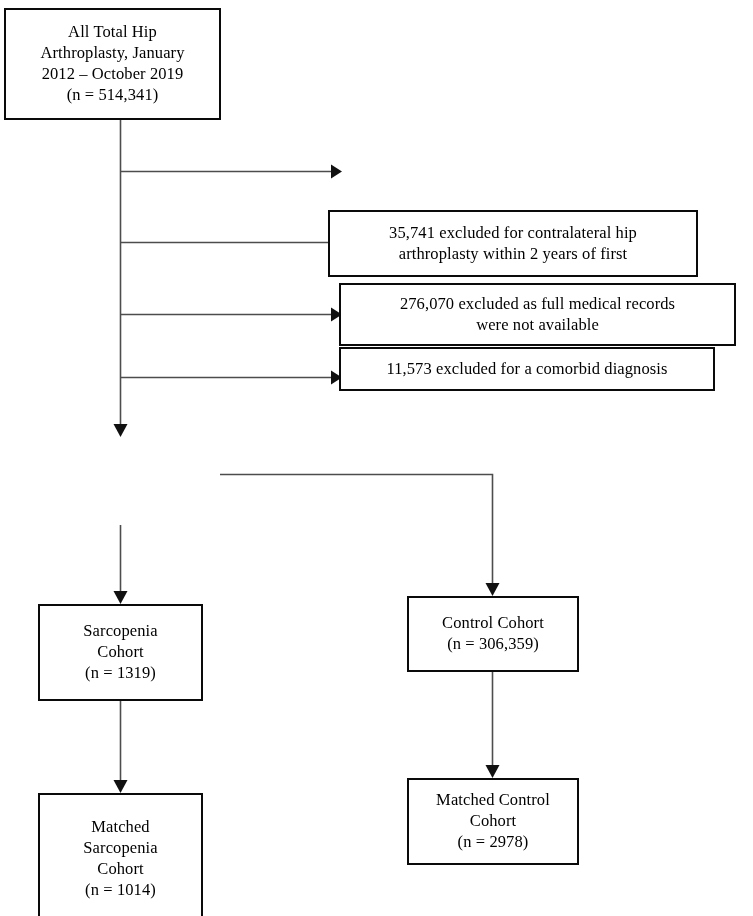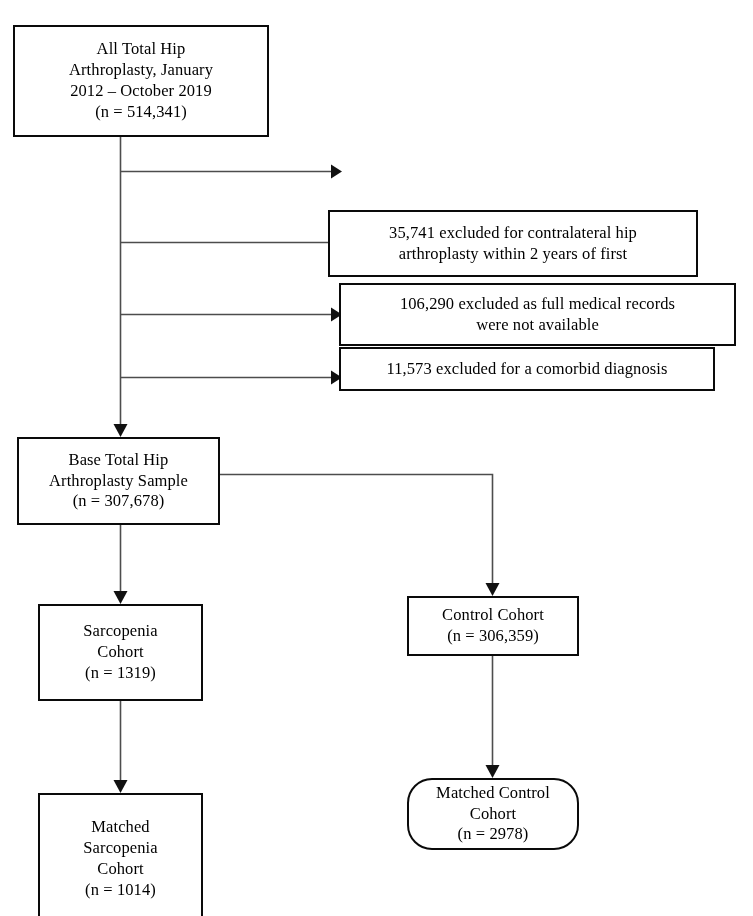--- a/index.html
+++ b/index.html
@@ -83,65 +83,60 @@
     <path class="conn-line" d="M220 474.5 L492.5 474.5 L492.5 583"></path>
     <polygon class="arrow-head" points="485.5,583 499.5,583 492.5,596"></polygon>
 
     <path class="conn-line" d="M120.5 701 L120.5 780"></path>
     <polygon class="arrow-head" points="113.5,780 127.5,780 120.5,793"></polygon>
 
     <path class="conn-line" d="M492.5 656 L492.5 765"></path>
     <polygon class="arrow-head" points="485.5,765 499.5,765 492.5,778"></polygon>
   </svg>
 
-  <div class="node-box" style="left:13px; top:8px; width:256px; height:112px;margin-top:17px;">
+  <div class="node-box" style="left:4px; top:8px; width:217px; height:112px;">
     <span class="node-text">All Total Hip
 Arthroplasty, January
 2012 – October 2019
 (n = 514,341)</span>
   </div>
 
 
   <div class="node-box" style="left:328px; top:210px; width:370px; height:67px;">
     <span class="node-text">35,741 excluded for contralateral hip
 arthroplasty within 2 years of first</span>
   </div>
 
   <div class="node-box" style="left:339px; top:283px; width:397px; height:63px;">
-    <span class="node-text">106,290 excluded as full medical records
+    <span class="node-text">276,070 excluded as full medical records
 were not available</span>
   </div>
 
   <div class="node-box" style="left:339px; top:347px; width:376px; height:44px;">
     <span class="node-text">11,573 excluded for a comorbid diagnosis</span>
   </div>
 
-  <div class="node-box" style="left:17px; top:437px; width:203px; height:88px;">
-    <span class="node-text">Base Total Hip
-Arthroplasty Sample
-(n = 307,678)</span>
-  </div>
 
   <div class="node-box" style="left:38px; top:604px; width:165px; height:97px;">
     <span class="node-text">Sarcopenia
 Cohort
 (n = 1319)</span>
   </div>
 
-  <div class="node-box" style="left:407px; top:596px; width:172px; height:60px;padding-left:6px;">
+  <div class="node-box" style="left:407px; top:596px; width:172px; height:76px;padding-left:6px;">
     <span class="node-text">Control Cohort
 (n = 306,359)</span>
   </div>
 
   <div class="node-box" style="left:38px; top:793px; width:165px; height:132px;">
     <span class="node-text">Matched
 Sarcopenia
 Cohort
 (n = 1014)</span>
   </div>
 
-  <div class="node-box" style="left:407px; top:778px; width:172px; height:72px;border-radius:25px;">
+  <div class="node-box" style="left:407px; top:778px; width:172px; height:87px;">
     <span class="node-text">Matched Control
 Cohort
 (n = 2978)</span>
   </div>
 
 </div>
 
 </body></html>

